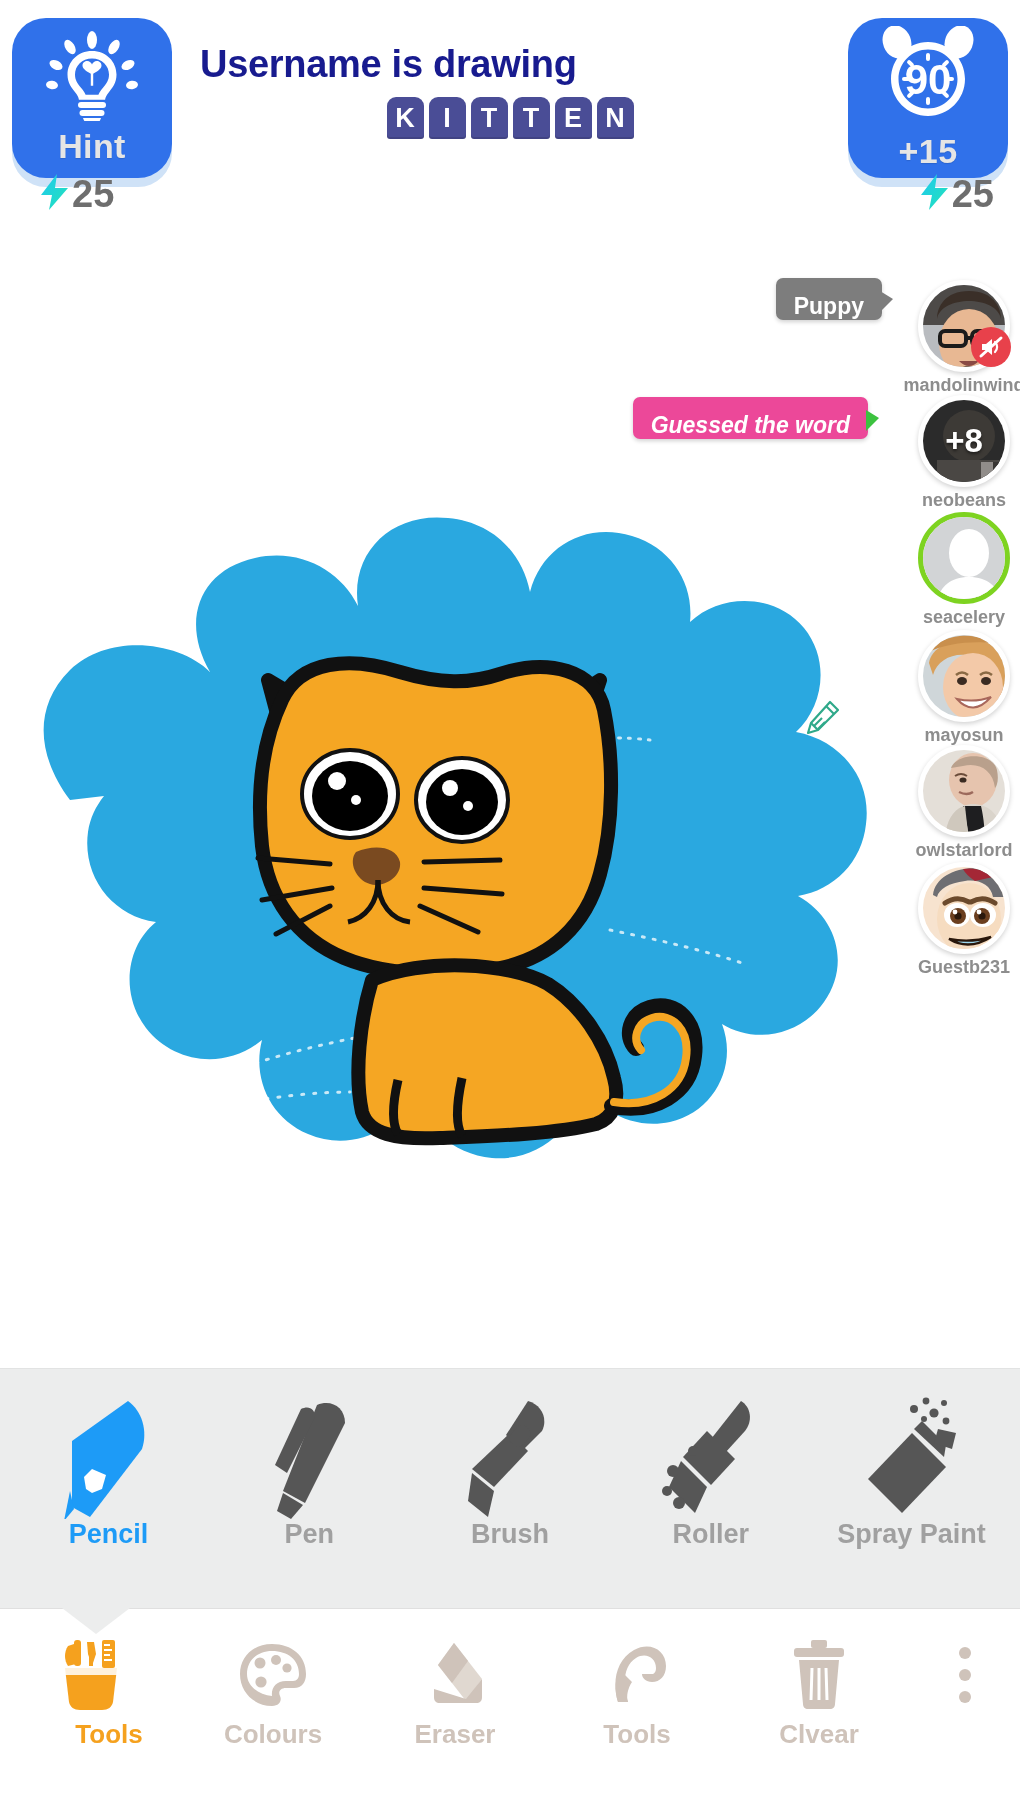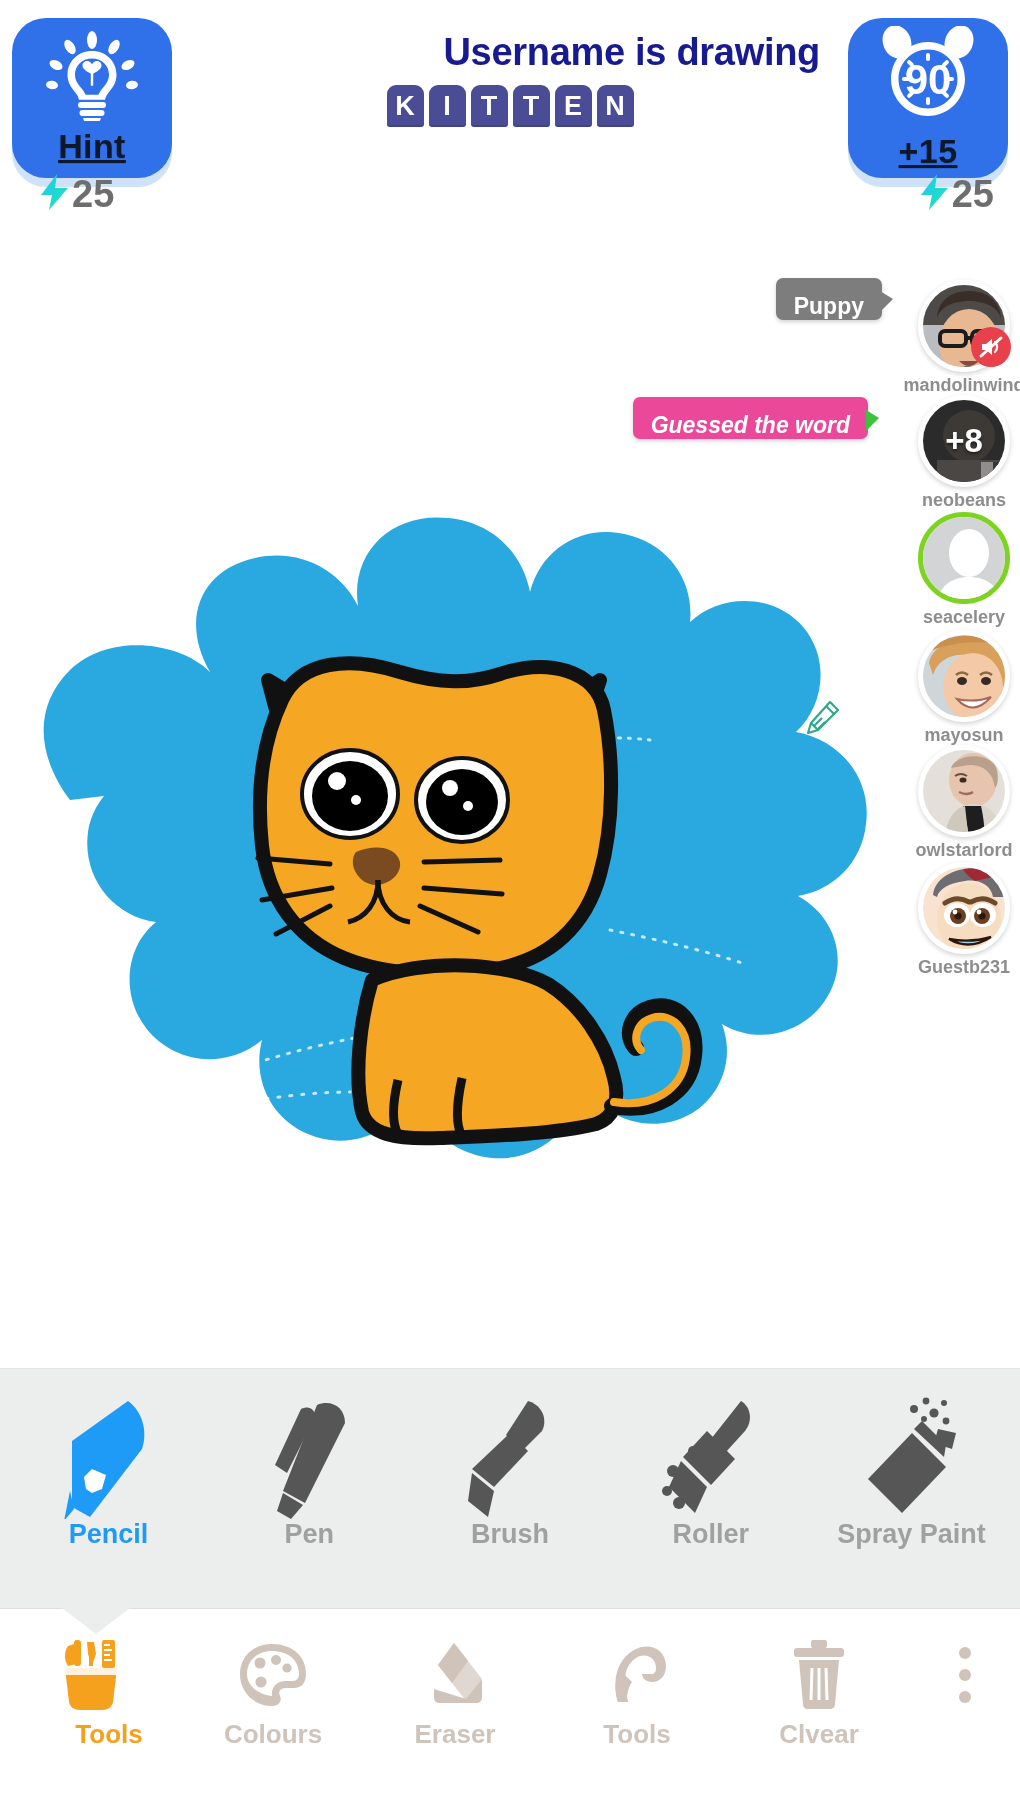--- a/index.html
+++ b/index.html
@@ -34,48 +34,47 @@
     display: flex;
     flex-direction: column;
     align-items: center;
     justify-content: center;
     cursor: pointer;
   }
   #hint-btn { left: 12px; top: 18px; }
   #timer-btn { right: 12px; top: 18px; }
   .hud-btn .glyph { display: block; }
   .hud-label {
-    color: #0f172a;
+    color: #e5e5e5;
     font-size: 34px;
     font-weight: bold;
     letter-spacing: 0.4px;
     margin-top: 2px;
     text-shadow: 0 1px 1px rgba(0,0,0,.12);
-    text-decoration: underline;
   }
   .energy {
     position: absolute;
     top: 172px;
     display: flex;
     align-items: center;
   }
   #hint-energy { left: 38px; }
   #timer-energy { right: 26px; }
   .energy .num {
     font-size: 38px;
     font-weight: bold;
     color: #6e6e6e;
     line-height: 1;
   }
 
   #title-block {
     position: absolute;
-    top: 4px; left: 200px;
+    top: 16px; left: 200px;
     width: 620px;
-    text-align: right;
+    text-align: left;
   }
   #game-title {
     margin-top: 27px;
     font-size: 38px;
     font-weight: bold;
     color: #181b8f;
     letter-spacing: -0.3px;
   }
   #word-tiles {
     margin-top: 11px;

